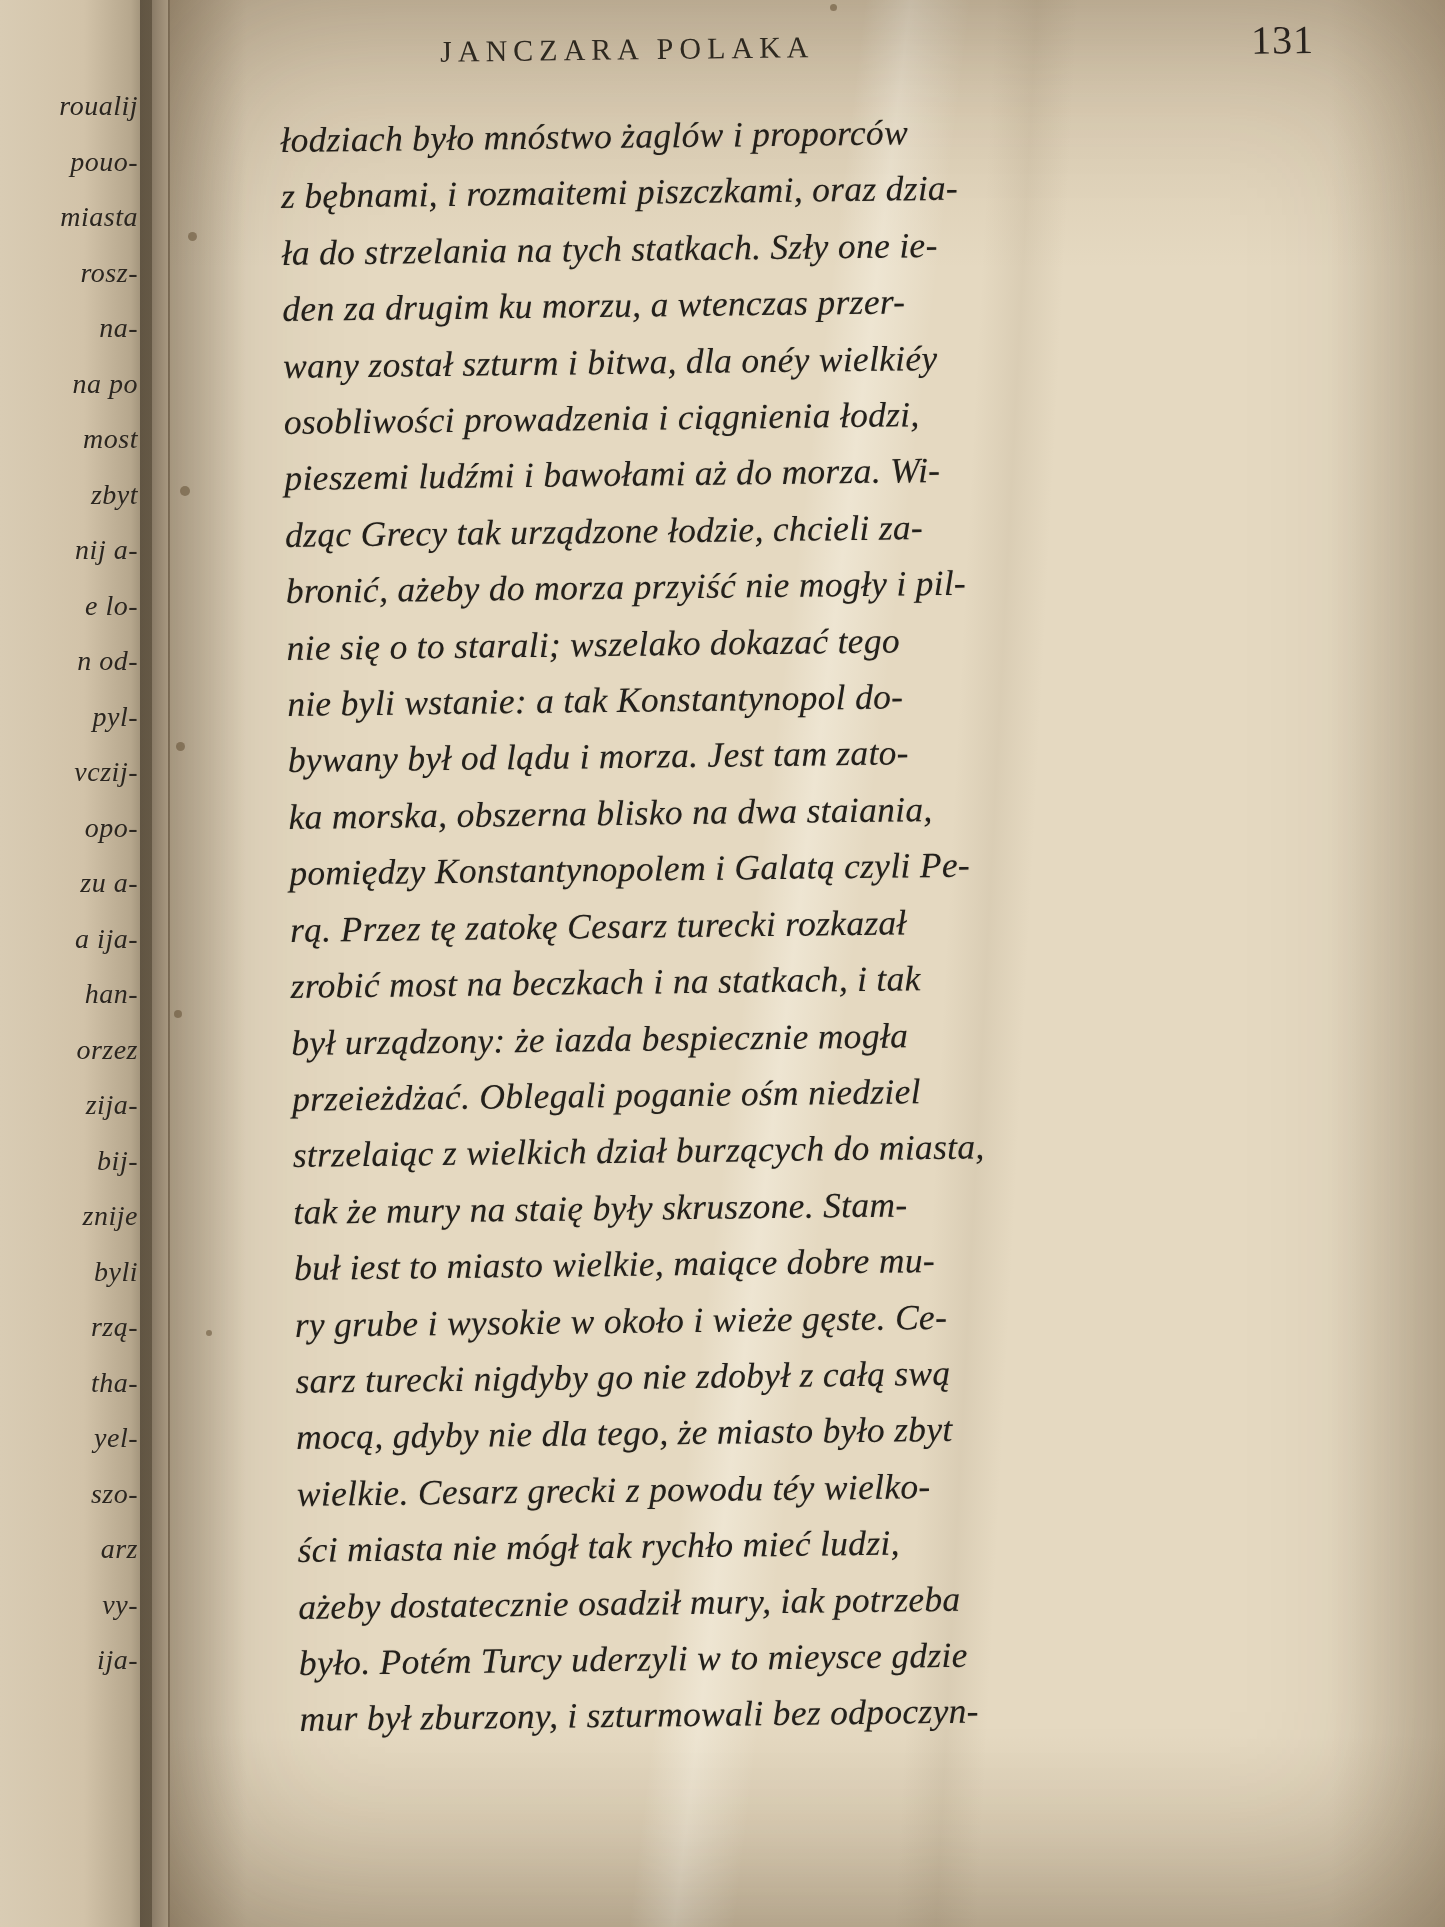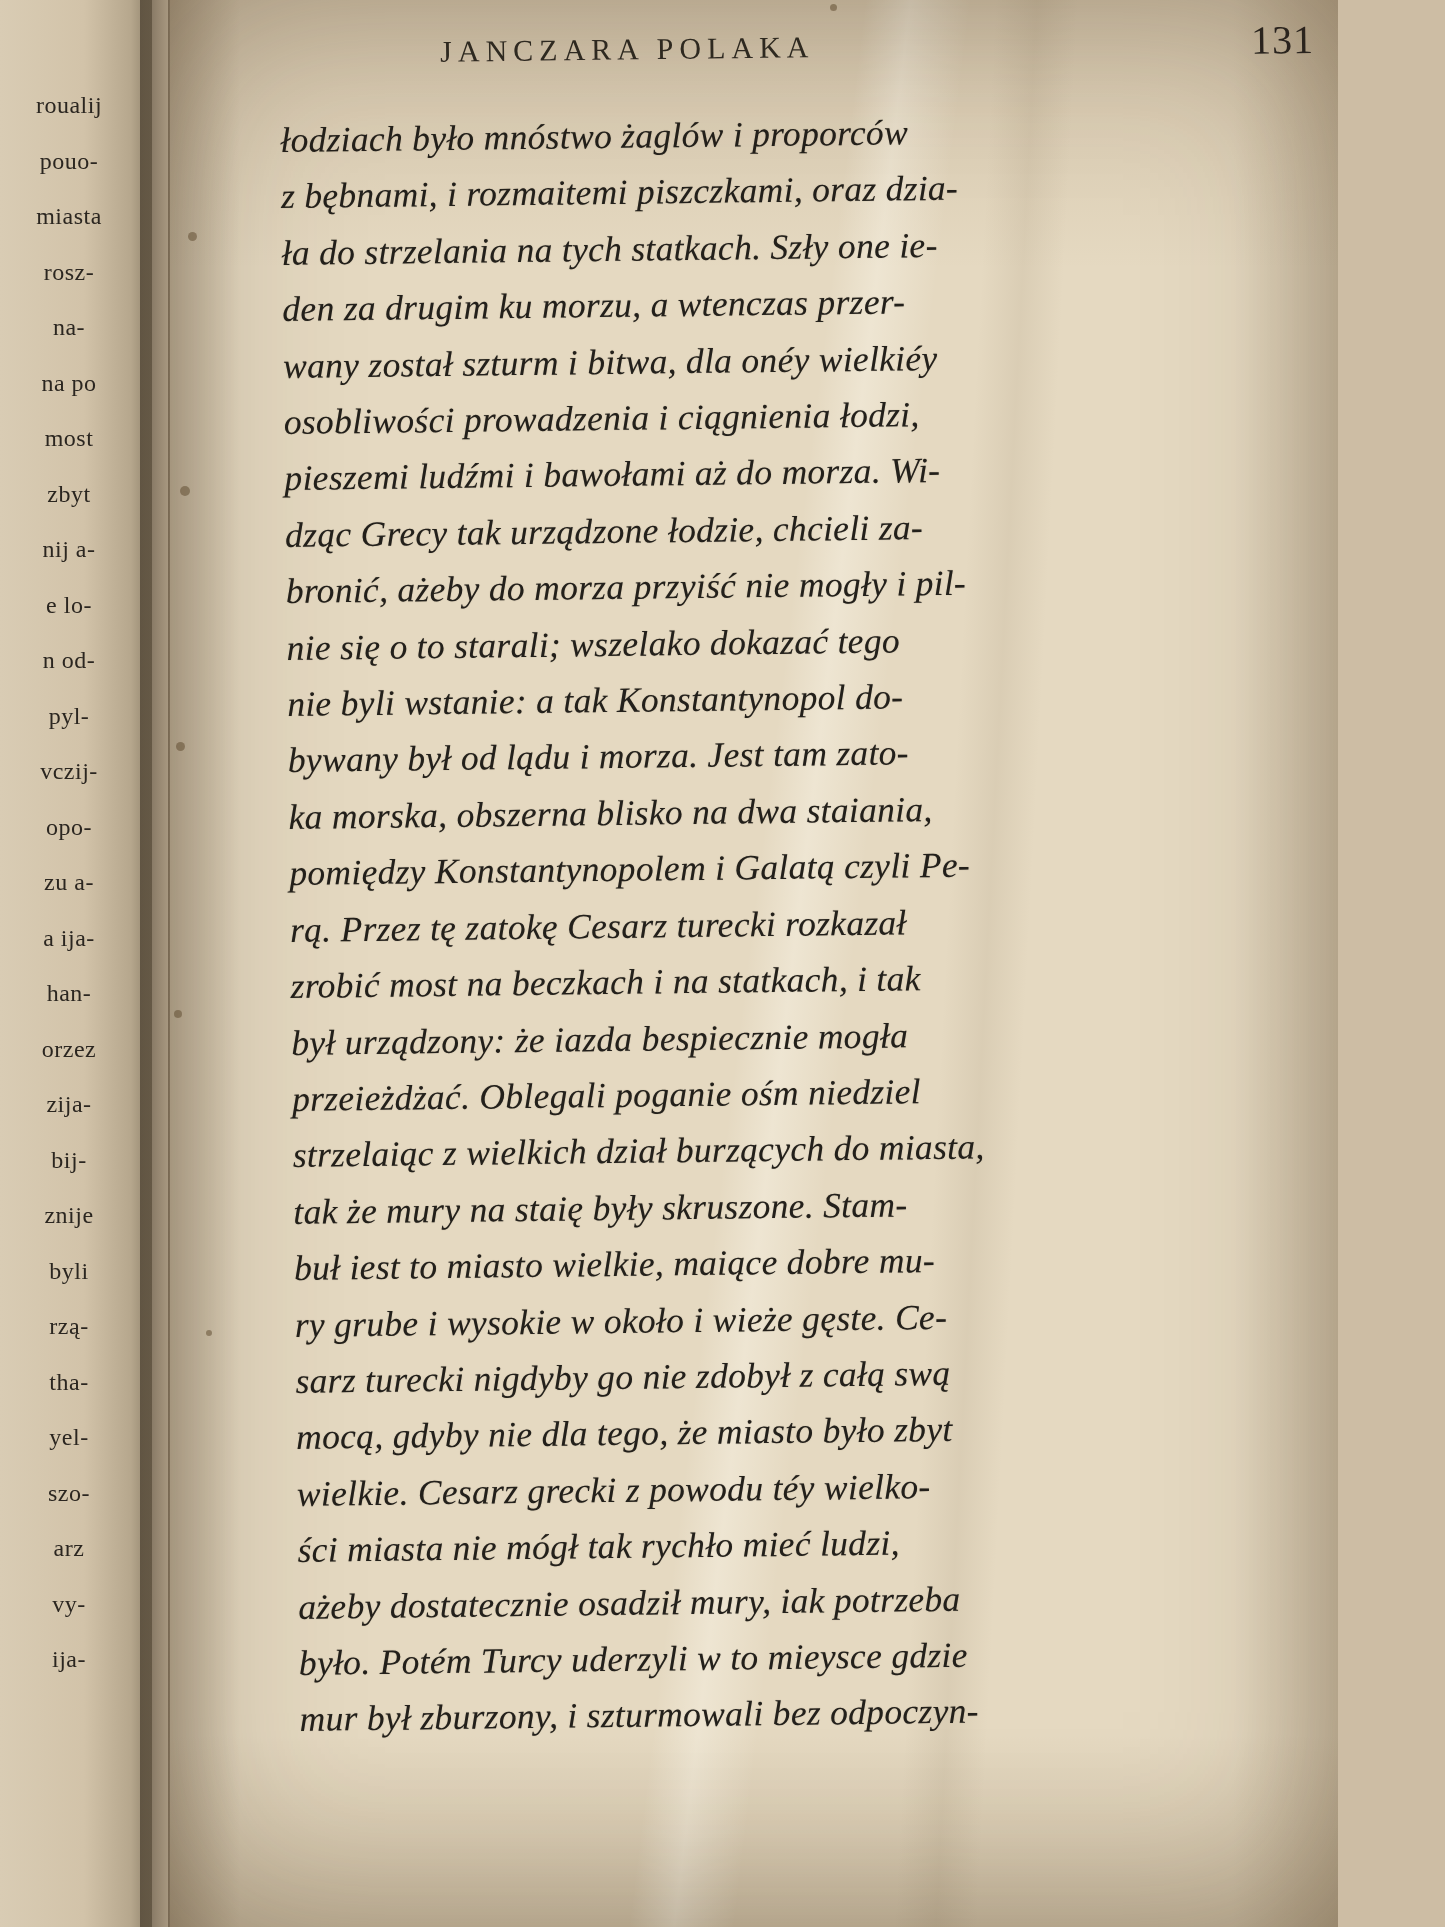--- a/index.html
+++ b/index.html
@@ -24,25 +24,26 @@
     width: 152px;
     height: 1927px;
     background: linear-gradient(90deg,#d9ccb4 0%, #d2c3a9 55%, #b6a78d 86%, #8d8069 100%);
     overflow: hidden;
   }
   .left-col {
     position: absolute;
     left: 0;
     top: 78px;
     width: 150px;
-    font-size: 24px;
+    font-size: 28px;
     line-height: 55.5px;
     color: #2b2620;
+    font-style: italic;
     letter-spacing: .5px;
-    text-align: center;
+    text-align: right;
     padding-right: 12px;
     box-sizing: border-box;
   }
   .left-col div { white-space: nowrap; overflow: hidden; }
 
   
   .gutter {
     position: absolute;
     left: 140px;
     top: 0;
@@ -58,21 +59,21 @@
     width: 14px;
     height: 1927px;
     background: linear-gradient(90deg, rgba(70,55,35,.5), rgba(170,150,115,.15));
   }
 
   
   .right-page {
     position: absolute;
     left: 170px;
     top: 0;
-    width: 1168px;
+    width: 1275px;
     height: 1927px;
     background:
       radial-gradient(ellipse 520px 420px at 1150px 180px, rgba(150,98,50,.33), rgba(150,98,50,0) 70%),
       radial-gradient(ellipse 330px 700px at 1230px 980px, rgba(150,96,48,.30), rgba(150,96,48,0) 72%),
       radial-gradient(ellipse 430px 380px at 1010px 1560px, rgba(143,92,46,.34), rgba(143,92,46,0) 70%),
       radial-gradient(ellipse 260px 300px at 330px 1650px, rgba(168,130,80,.20), rgba(168,130,80,0) 72%),
       radial-gradient(ellipse 700px 900px at 640px 700px, rgba(244,238,224,.55), rgba(244,238,224,0) 75%),
       linear-gradient(100deg,#ece2cd 0%, #e8dcc4 30%, #e3d6bd 55%, #d9c9ab 78%, #c8b punches 100%);
     background-color: #e5d9c1;
   }

